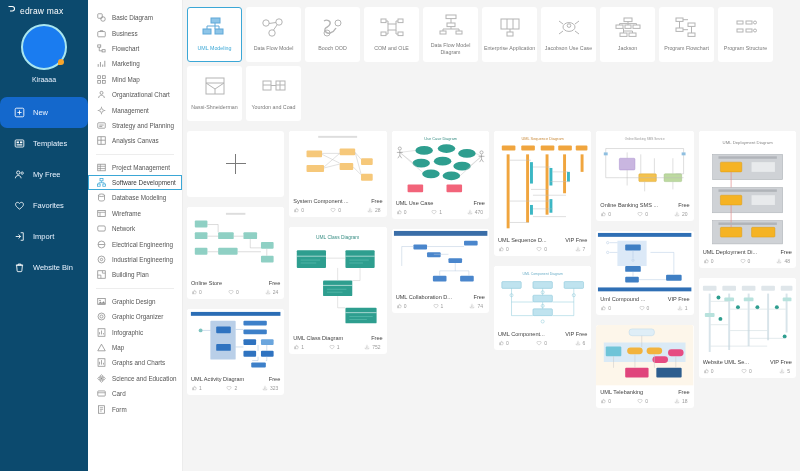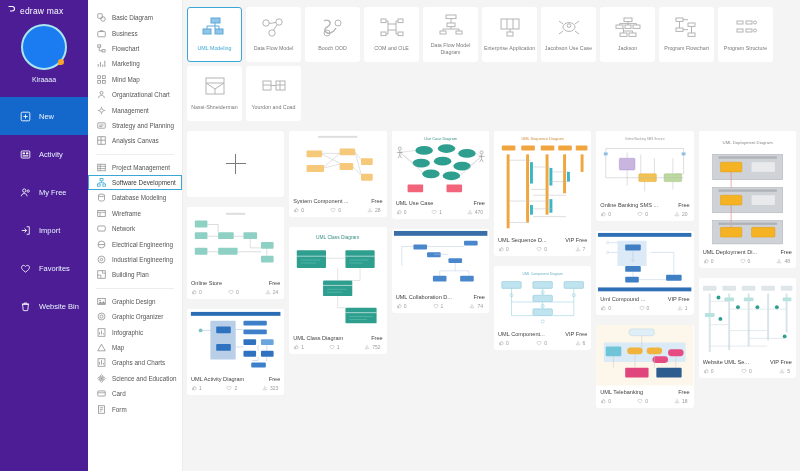--- a/index.html
+++ b/index.html
@@ -5,40 +5,40 @@
   * { box-sizing: border-box; margin:0; padding:0; }
   html,body{
     width:800px; height:471px; overflow:hidden;
     font-family:"Liberation Sans", sans-serif;
     background:#f2f2f2;
   }
   .app{ display:flex; width:800px; height:471px; }
 
   
   .sidebar{
-    width:88px; min-width:88px; background:#4c1d95; color:#fff;
+    width:88px; min-width:88px; background:#0c4a6e; color:#fff;
     display:flex; flex-direction:column;
   }
   .brand{ display:flex; align-items:center; gap:4px; padding:5px 0 0 7px; }
   .brand-logo{ font-size:9px; line-height:1; color:#fff; }
   .brand-txt{ font-size:8.5px; letter-spacing:.2px; color:#fff; }
   .avatar-wrap{ display:flex; flex-direction:column; align-items:center; margin-top:8px; }
   .avatar{
     width:46px; height:46px; border-radius:50%;
     border:2px solid #a9e6ef; background:#1a7cf0; position:relative;
   }
   .avatar:after{
     content:""; position:absolute; right:1px; bottom:3px;
     width:6px; height:6px; background:#f7a52c; border-radius:50% 50% 50% 0;
   }
   .username{ font-size:7px; margin-top:6px; color:#eaf3ff; }
   .nav{ margin-top:14px; display:flex; flex-direction:column; }
   .nav-item{
-    height:38px; display:flex; align-items:center; gap:8px;
-    padding-left:20px; font-size:7.5px; color:#eaf3ff; cursor:pointer;
+    height:31px; display:flex; align-items:center; gap:8px;
+    padding-left:14px; font-size:7.5px; color:#eaf3ff; cursor:pointer;border-radius:7px;
   }
   .nav-item.active{ background:#1468cc; }
   .nav-ico{ width:11px; height:11px; display:block; }
   .nav-ico svg{ width:11px; height:11px; display:block; }
 
   
   .cats{
     width:95px; min-width:95px; background:#fff; border-right:1px solid #ececec;
     padding-top:10px; overflow:hidden;
   }
@@ -137,48 +137,48 @@
       </div>
       <div class="nav-item">
         <span class="nav-ico">
             <svg viewBox="0 0 14 14">
               <rect x="1.5" y="2.5" width="11" height="9" rx="1.2" fill="none" stroke="#fff" stroke-width="1.1"></rect>
               <rect x="3.3" y="4.4" width="3" height="2.3" fill="#fff"></rect>
               <rect x="7.6" y="4.4" width="3" height="2.3" fill="#fff"></rect>
               <rect x="3.3" y="8" width="7.3" height="1.5" fill="#fff"></rect>
             </svg>
           </span>
-        <span>Activity</span>
+        <span>Templates</span>
       </div>
       <div class="nav-item">
         <span class="nav-ico">
             <svg viewBox="0 0 14 14">
               <circle cx="5.4" cy="4.6" r="2.1" fill="none" stroke="#fff" stroke-width="1.1"></circle>
               <path d="M1.8 11.8c0-2.2 1.6-3.5 3.6-3.5s3.6 1.3 3.6 3.5" fill="none" stroke="#fff" stroke-width="1.1"></path>
               <circle cx="10.4" cy="5.2" r="1.5" fill="none" stroke="#fff" stroke-width="1"></circle>
             </svg>
           </span>
         <span>My Free</span>
       </div>
       <div class="nav-item">
         <span class="nav-ico">
             <svg viewBox="0 0 14 14">
-              <path d="M8.5 2.2h3.3v9.6H8.5" fill="none" stroke="#fff" stroke-width="1.1"></path>
-              <path d="M2.2 7h6M5.8 4.4L8.4 7l-2.6 2.6" fill="none" stroke="#fff" stroke-width="1.1"></path>
-            </svg>
-          </span>
-        <span>Import</span>
+              <path d="M7 11.6C3.4 9 2 7.4 2 5.6 2 4.1 3.1 3 4.5 3c.9 0 1.8.5 2.5 1.4C7.7 3.5 8.6 3 9.5 3 10.9 3 12 4.1 12 5.6c0 1.8-1.4 3.4-5 6z" fill="none" stroke="#fff" stroke-width="1.1"></path>
+            </svg>
+          </span>
+        <span>Favorites</span>
       </div>
       <div class="nav-item">
         <span class="nav-ico">
             <svg viewBox="0 0 14 14">
-              <path d="M7 11.6C3.4 9 2 7.4 2 5.6 2 4.1 3.1 3 4.5 3c.9 0 1.8.5 2.5 1.4C7.7 3.5 8.6 3 9.5 3 10.9 3 12 4.1 12 5.6c0 1.8-1.4 3.4-5 6z" fill="none" stroke="#fff" stroke-width="1.1"></path>
-            </svg>
-          </span>
-        <span>Favorites</span>
+              <path d="M8.5 2.2h3.3v9.6H8.5" fill="none" stroke="#fff" stroke-width="1.1"></path>
+              <path d="M2.2 7h6M5.8 4.4L8.4 7l-2.6 2.6" fill="none" stroke="#fff" stroke-width="1.1"></path>
+            </svg>
+          </span>
+        <span>Import</span>
       </div>
       <div class="nav-item">
         <span class="nav-ico">
             <svg viewBox="0 0 14 14">
               <path d="M3.3 4h7.4l-.7 7.4a1 1 0 0 1-1 .9H5a1 1 0 0 1-1-.9z" fill="none" stroke="#fff" stroke-width="1.1"></path>
               <path d="M2.4 4h9.2M5.4 4V2.6h3.2V4" fill="none" stroke="#fff" stroke-width="1.1"></path>
             </svg>
           </span>
         <span>Website Bin</span>
       </div>

